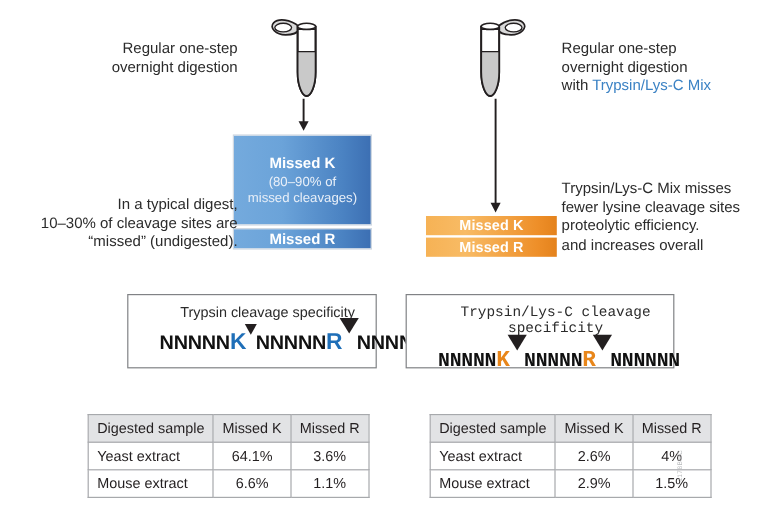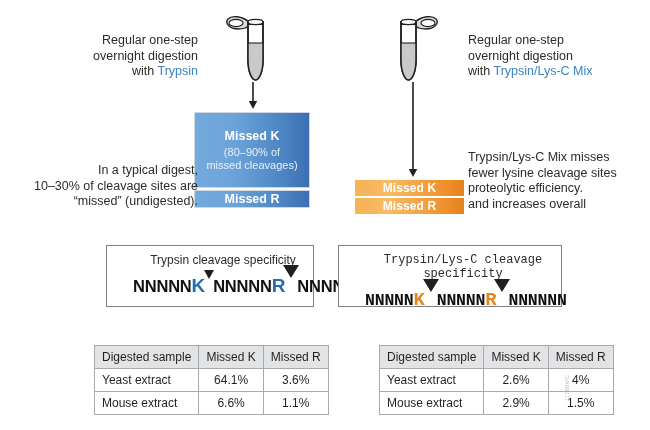--- a/index.html
+++ b/index.html
@@ -162,21 +162,20 @@
     top: -10px; left: -2px;
     margin-right: -4px;
   }
 
   
   table.data {
     border-collapse: collapse;
     font-size: 12px;
     color: #231f20;
     background: #ffffff;
-    margin-left: 21px;
   }
   table.data th, table.data td {
     border: 1px solid #a7a9ac;
     padding: 4px 7px;
     font-weight: normal;
     white-space: nowrap;
   }
   table.data thead th {
     background: #e2e3e5;
     text-align: left;
@@ -201,21 +200,20 @@
   }
 </style>
 </head>
 <body>
 
 <div class="stage">
 
   <div class="abs caption cap-left-top">
     <div>Regular one-step</div>
     <div>overnight digestion</div>
-    <div><span>with </span><span class="hl-blue">Trypsin</span></div>
   </div>
 
   <div class="abs tube tube-left">
     <svg width="60" height="78" viewBox="0 0 60 78">
 
       <path d="M27 12 C20 6, 10 5, 6 9 C2 13, 8 19, 16 19 C22 19, 26 17, 27 15 Z" fill="#d9d9d9" stroke="#231f20" stroke-width="1.4" stroke-linejoin="round"></path>
       <ellipse cx="14" cy="13" rx="7" ry="3.6" fill="#ffffff" stroke="#231f20" stroke-width="1.1"></ellipse>
 
       <path d="M26 12 L26 50 C26 62, 30 70, 33.5 70 C37 70, 41 62, 41 50 L41 12 Z" fill="#ffffff" stroke="#231f20" stroke-width="1.5" stroke-linejoin="round"></path>
 

